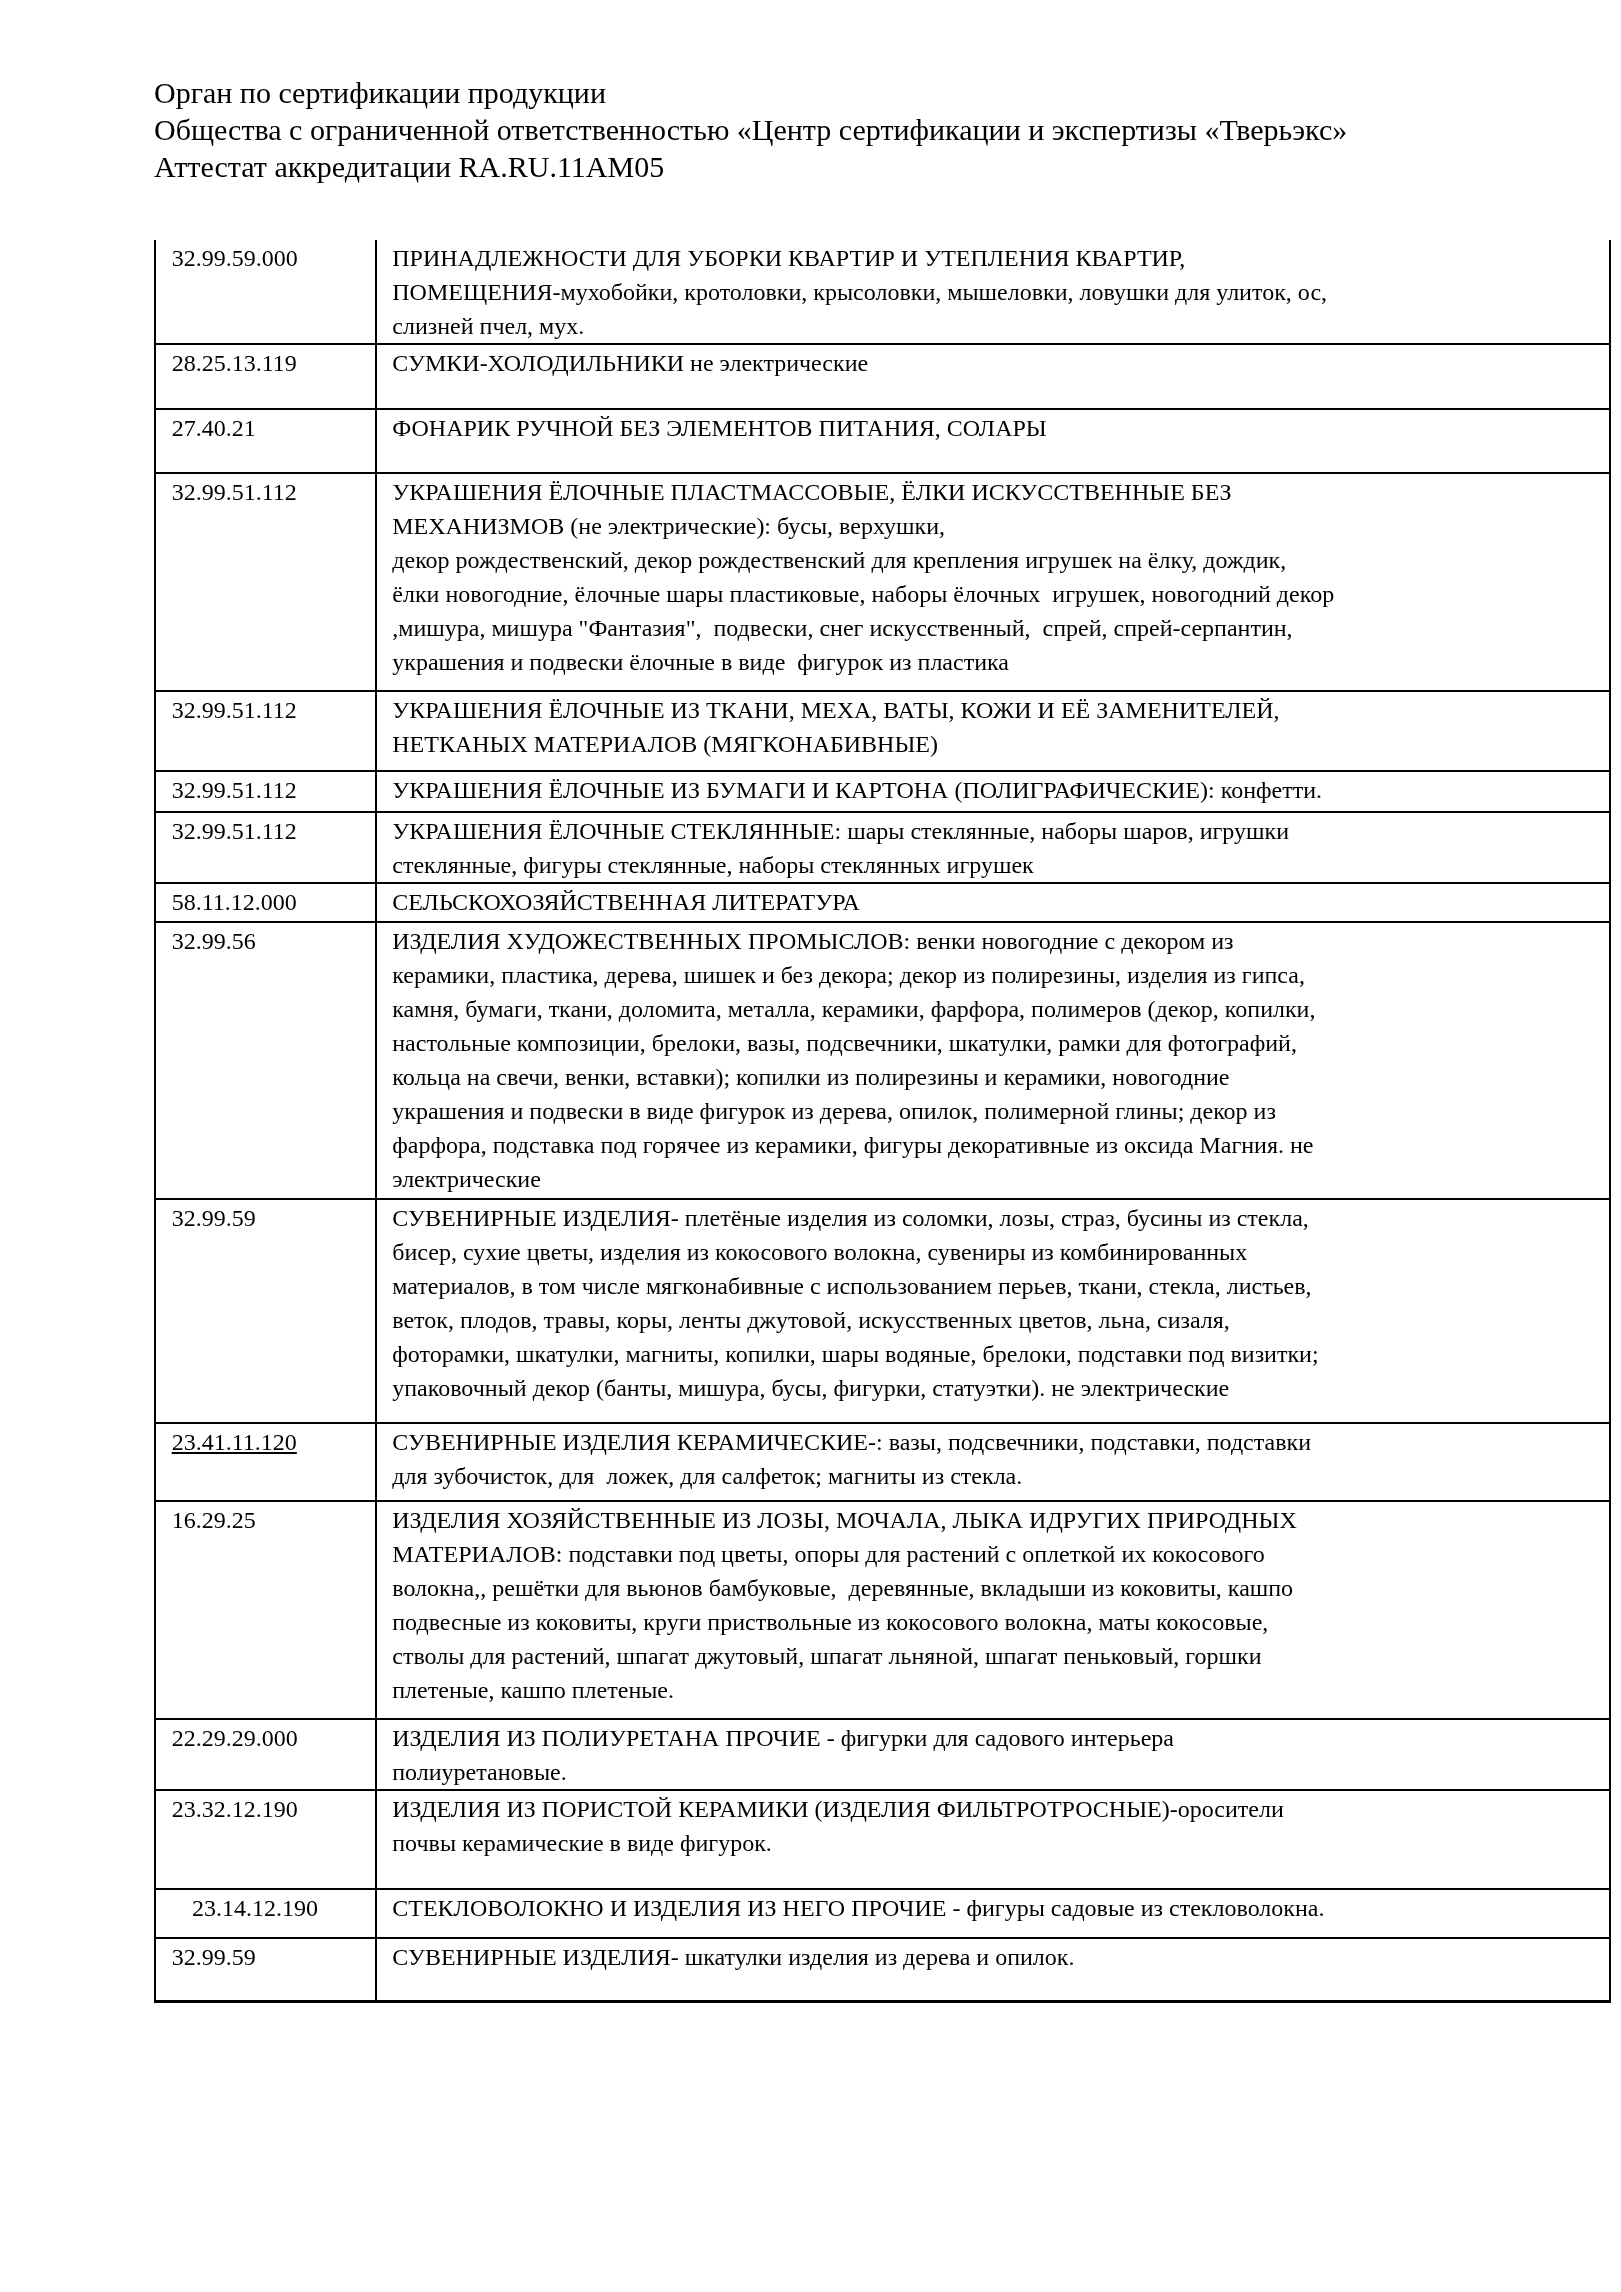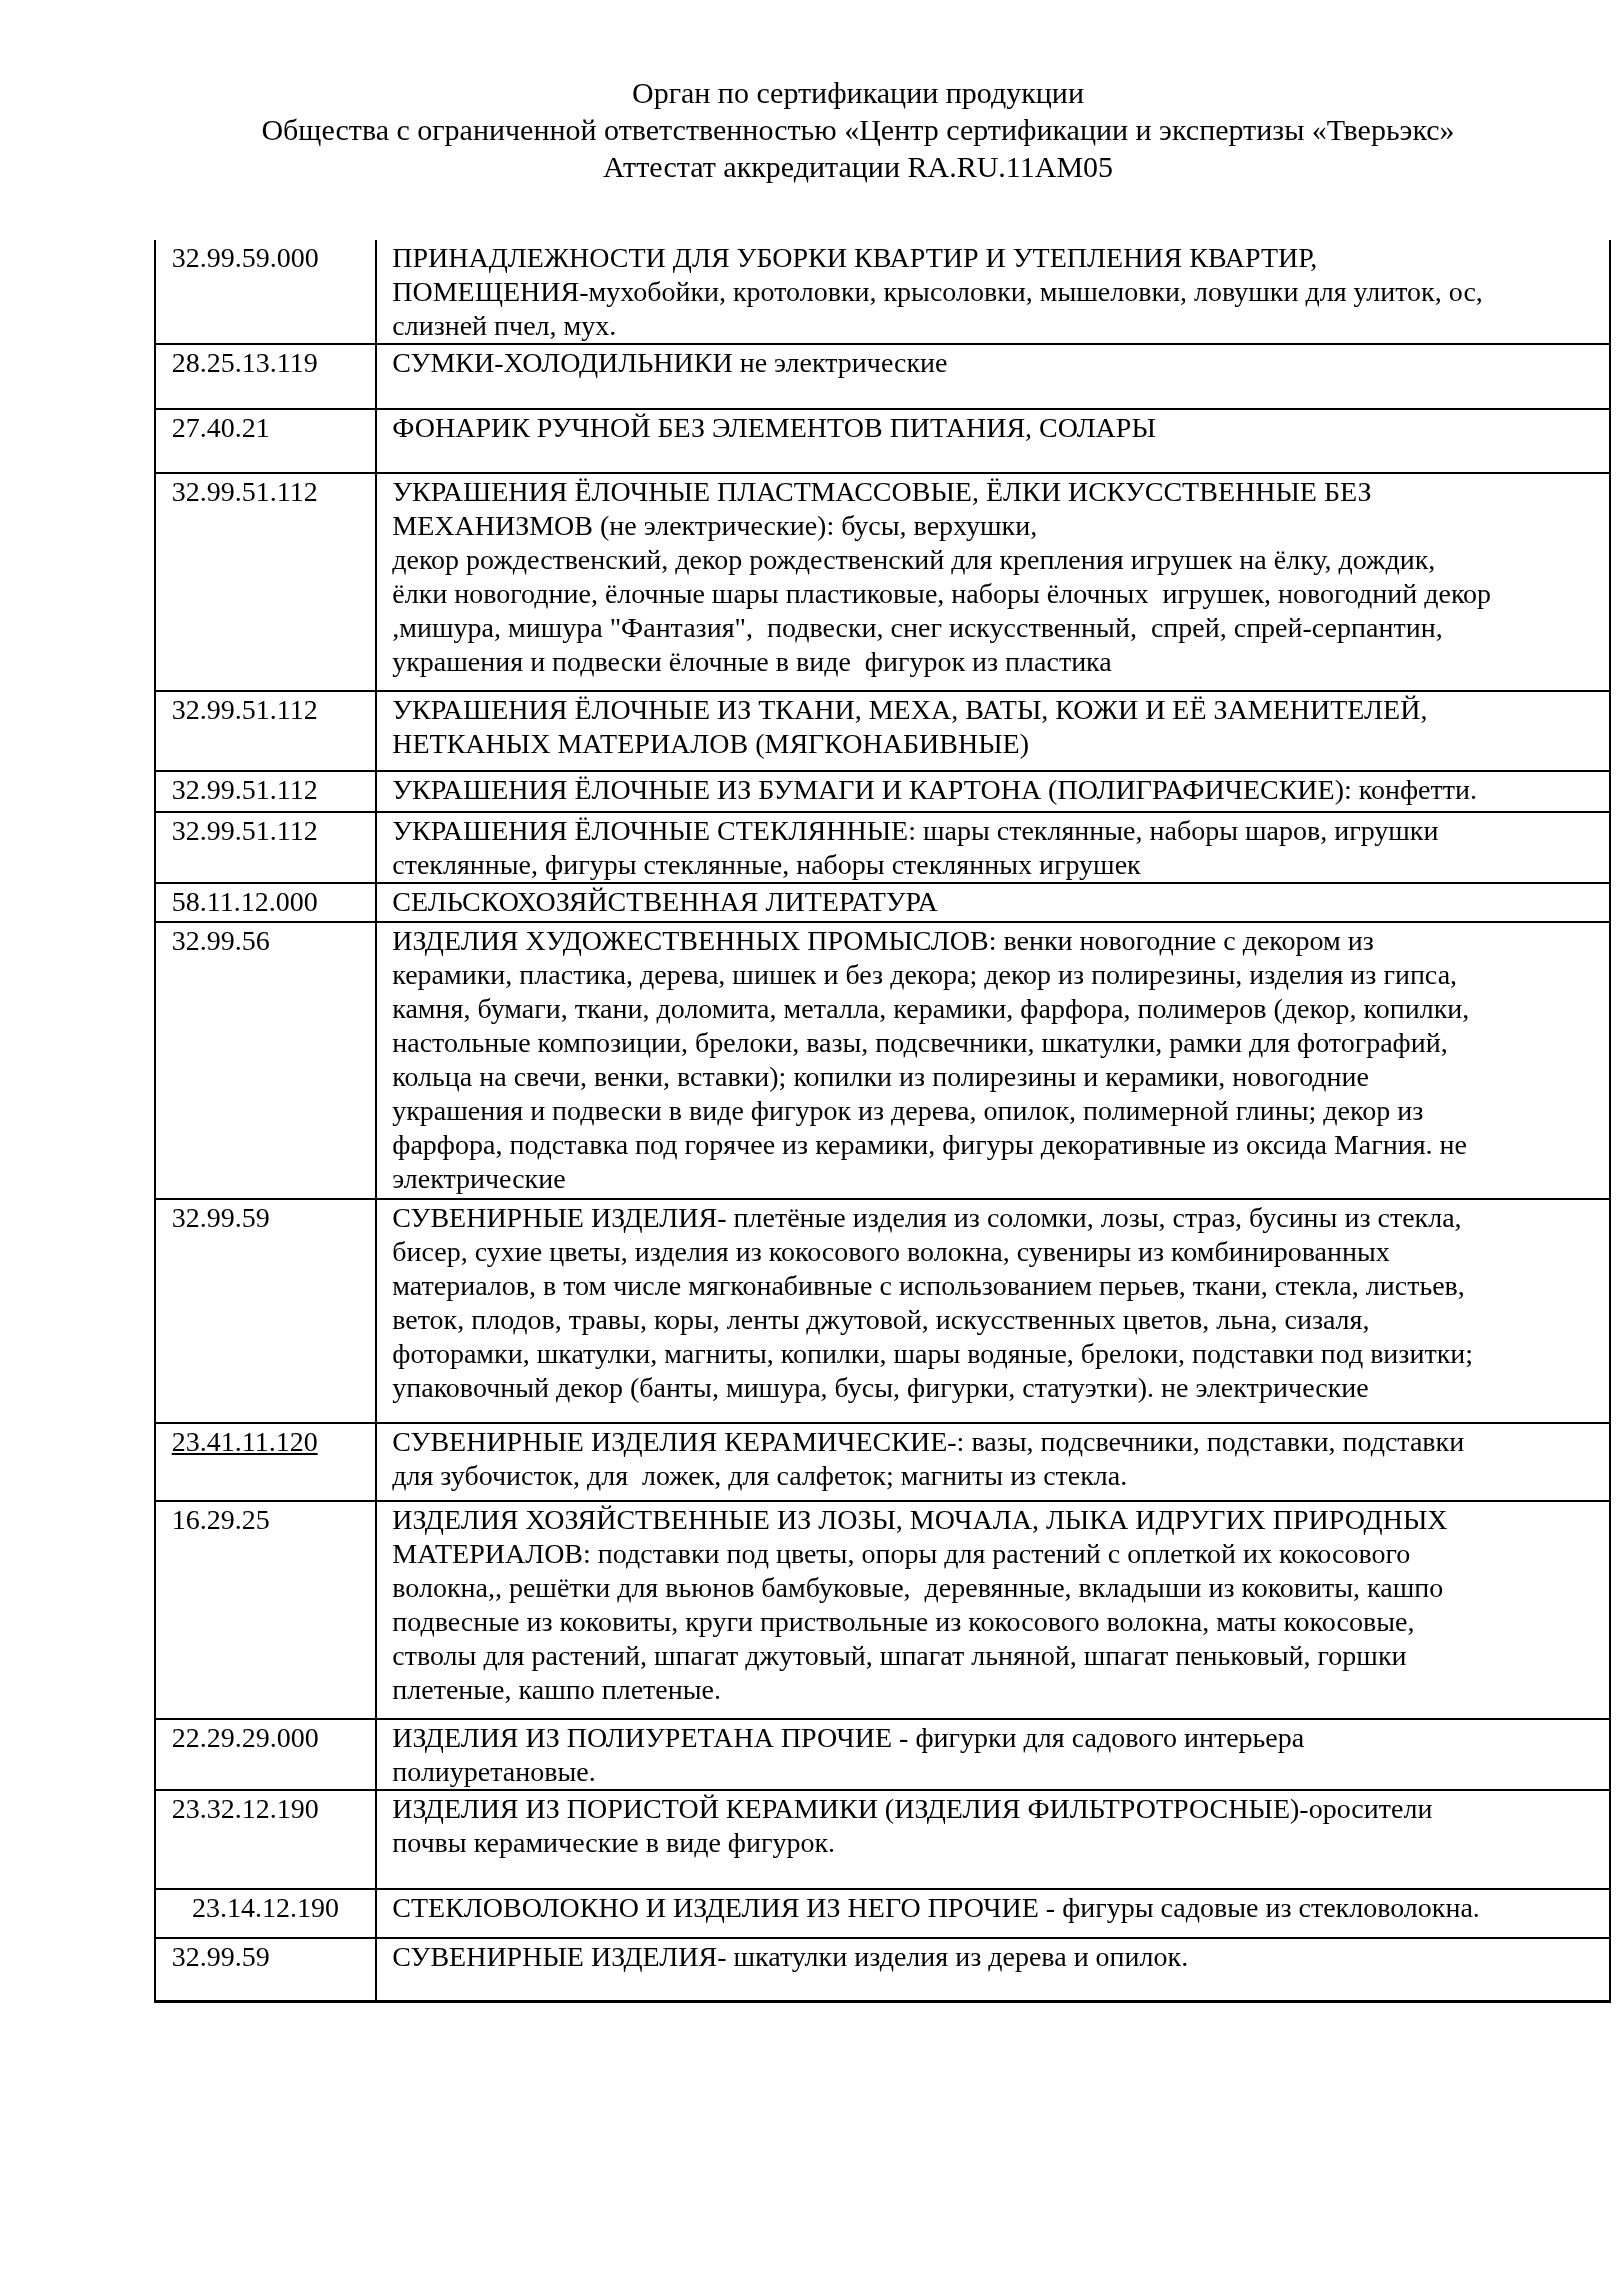--- a/index.html
+++ b/index.html
@@ -14,21 +14,21 @@
     background: #ffffff;
     color: #000000;
     font-family: "Liberation Serif", "DejaVu Serif", serif;
     overflow: hidden;
   }
   .header {
     position: absolute;
     left: 154px;
     top: 74px;
     width: 1408px;
-    text-align: center;
+    text-align: left;
   }
   .header .h-line {
     font-size: 30px;
     line-height: 37px;
     white-space: nowrap;
   }
   .header .h-address {
     font-size: 21.6px;
     line-height: 25.5px;
     margin-top: 5.9px;
@@ -42,21 +42,21 @@
     border-collapse: collapse;
     table-layout: fixed;
     border-left: 2px solid #000;
     border-right: 2.9px solid #000;
     border-bottom: 3.9px solid #000;
     border-top: none;
   }
   table.codes td {
     vertical-align: top;
     border-bottom: 2.9px solid #000;
-    font-size: 28px;
+    font-size: 24px;
     line-height: 34px;
     padding: 1px 5.9px 0 15.7px;
   }
   td.code-cell {
     width: 197px;
     border-right: 2px solid #000;
     padding-left: 17.6px;
     white-space: nowrap;
   }
   td.desc-cell {

